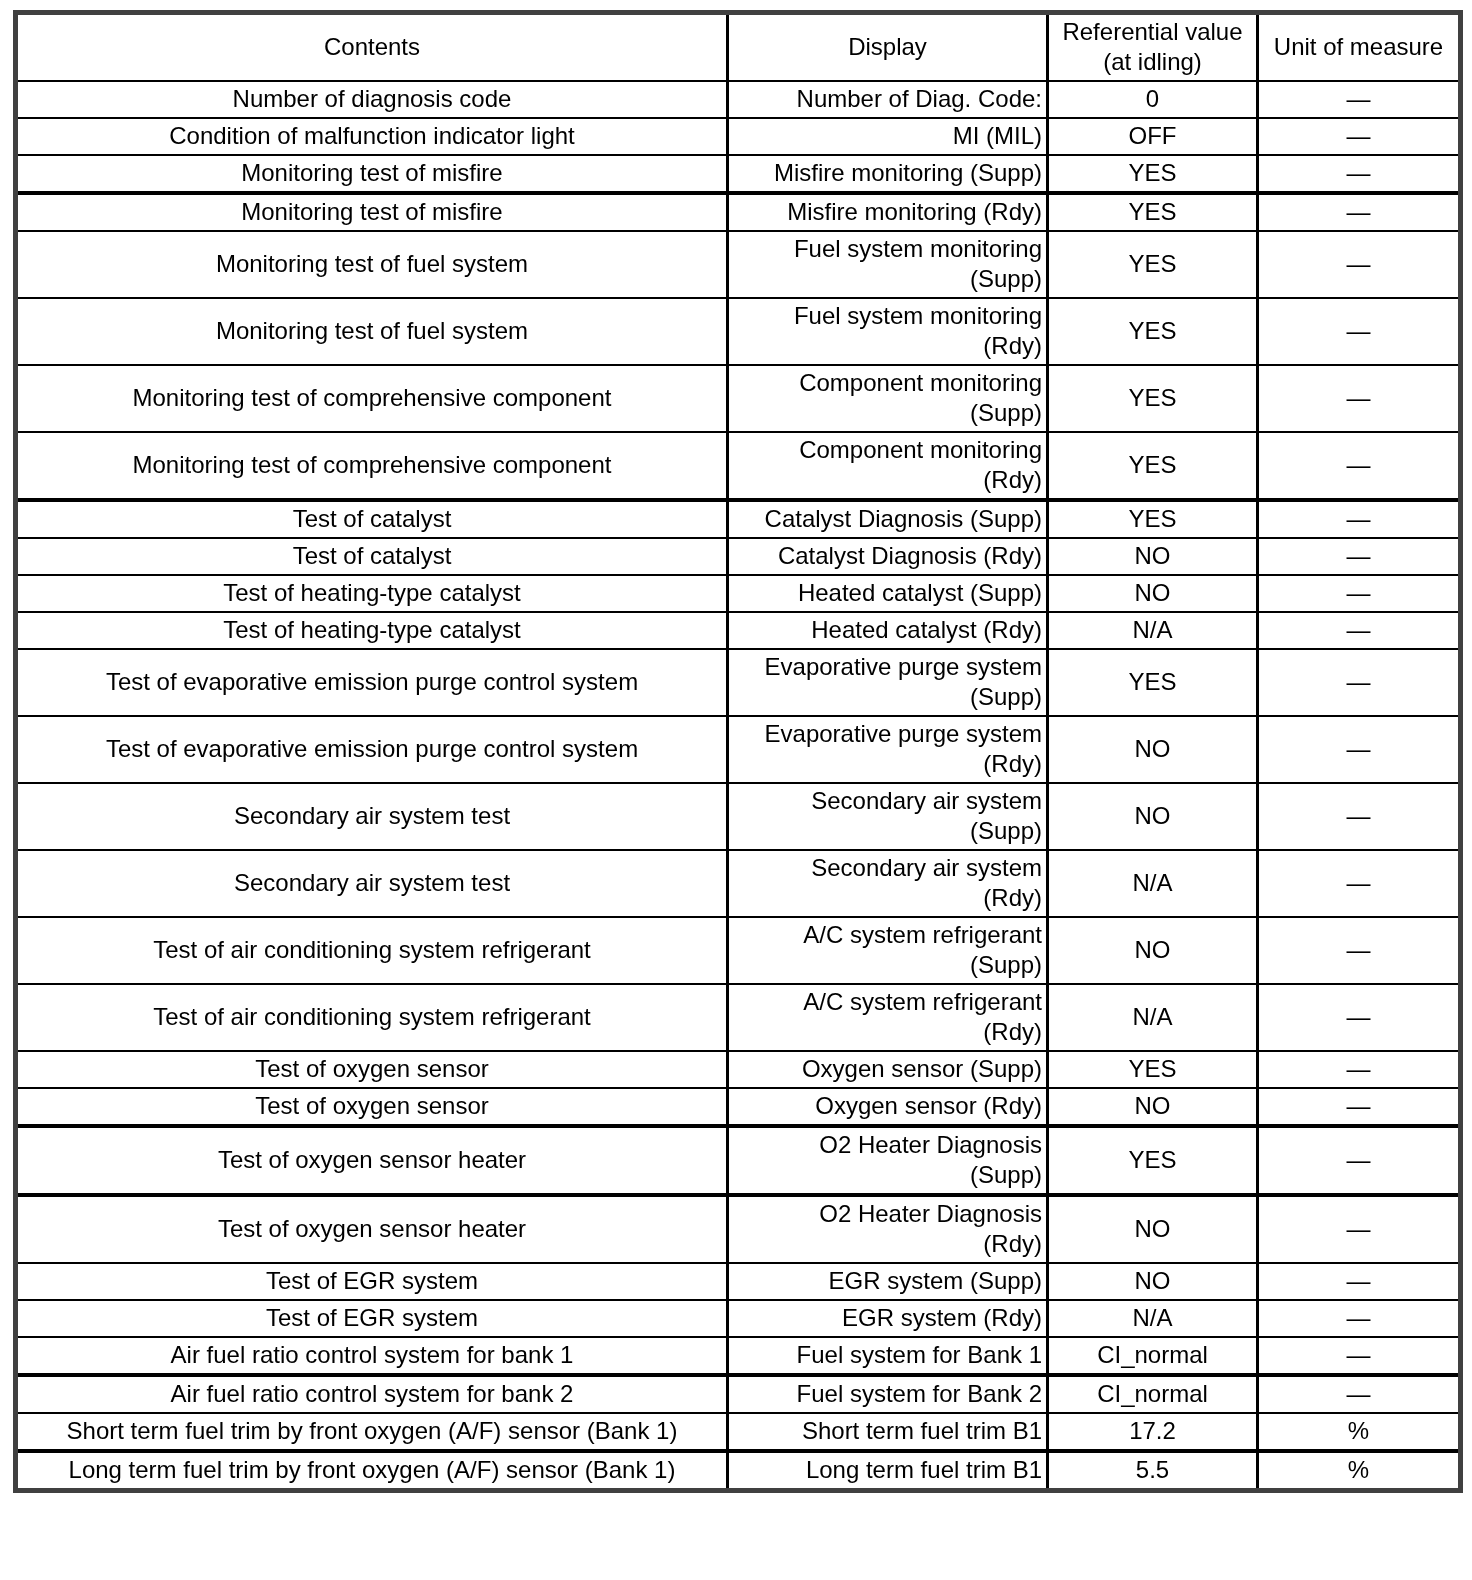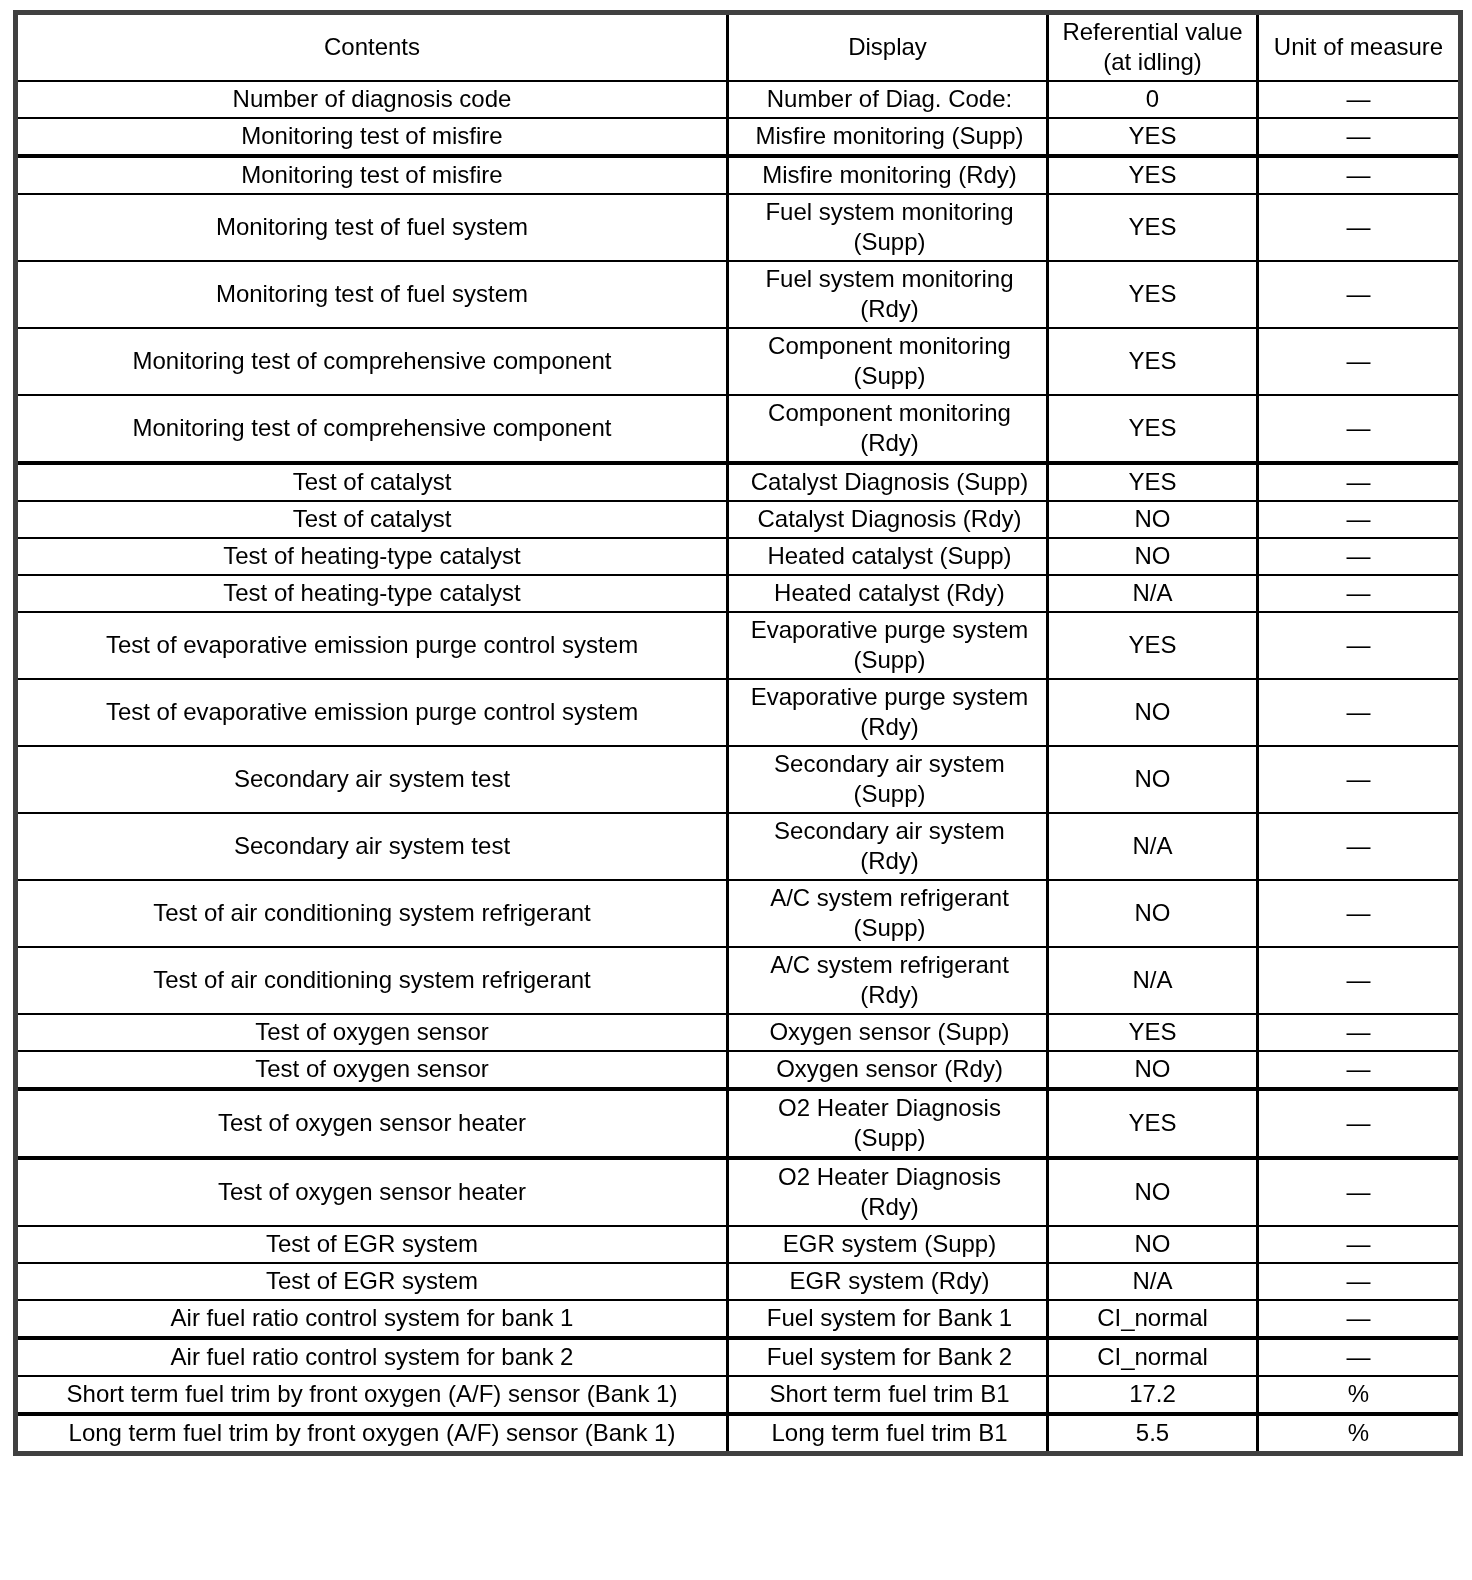--- a/index.html
+++ b/index.html
@@ -38,21 +38,21 @@
   thead th {
     text-align: center;
     height: 58px;
     padding: 2px 4px 3px 4px;
   }
   td.col-contents {
     text-align: center;
     white-space: nowrap;
   }
   td.col-display {
-    text-align: center;
+    text-align: right;
     padding-left: 8px;
     padding-right: 4px;
   }
   td.col-value, td.col-unit {
     text-align: center;
   }
   .line {
     line-height: 30px;
     white-space: nowrap;
   }
@@ -91,20 +91,34 @@
         </td>
         <td class="col-value">
           <div class="line">0</div>
         </td>
         <td class="col-unit">
           <div class="line">—</div>
         </td>
       </tr>
       <tr>
         <td class="col-contents">
+          <div class="line">Condition of malfunction indicator light</div>
+        </td>
+        <td class="col-display">
+          <div class="line">MI (MIL)</div>
+        </td>
+        <td class="col-value">
+          <div class="line">OFF</div>
+        </td>
+        <td class="col-unit">
+          <div class="line">—</div>
+        </td>
+      </tr>
+      <tr>
+        <td class="col-contents">
           <div class="line">Monitoring test of misfire</div>
         </td>
         <td class="col-display">
           <div class="line">Misfire monitoring (Supp)</div>
         </td>
         <td class="col-value">
           <div class="line">YES</div>
         </td>
         <td class="col-unit">
           <div class="line">—</div>

